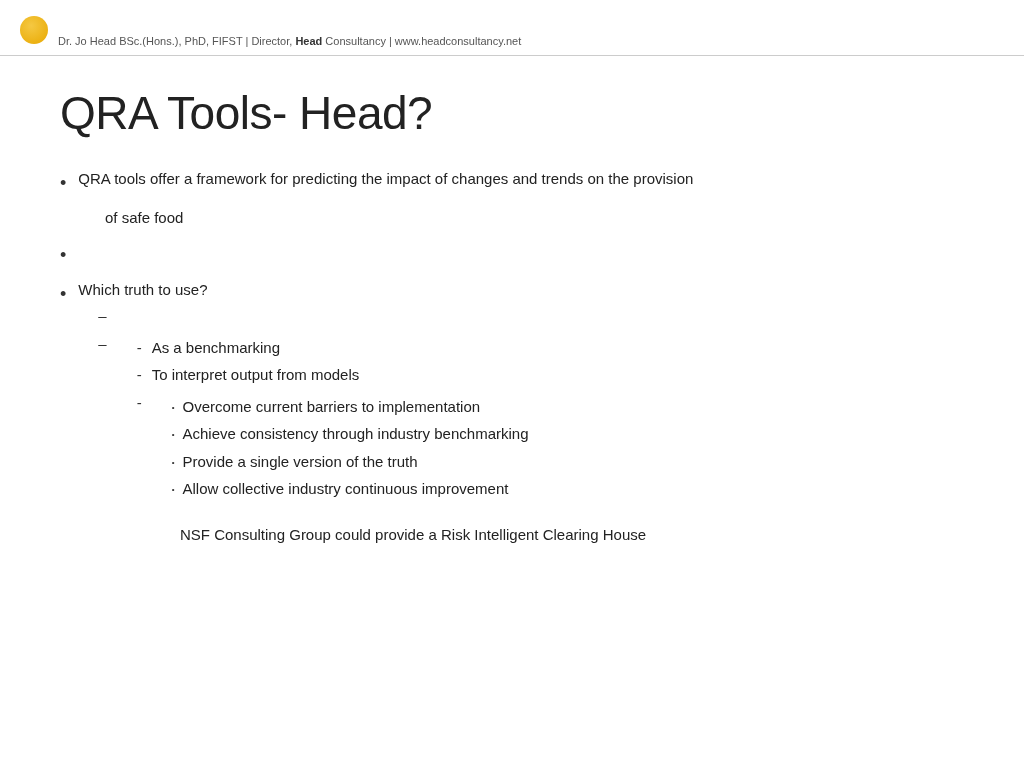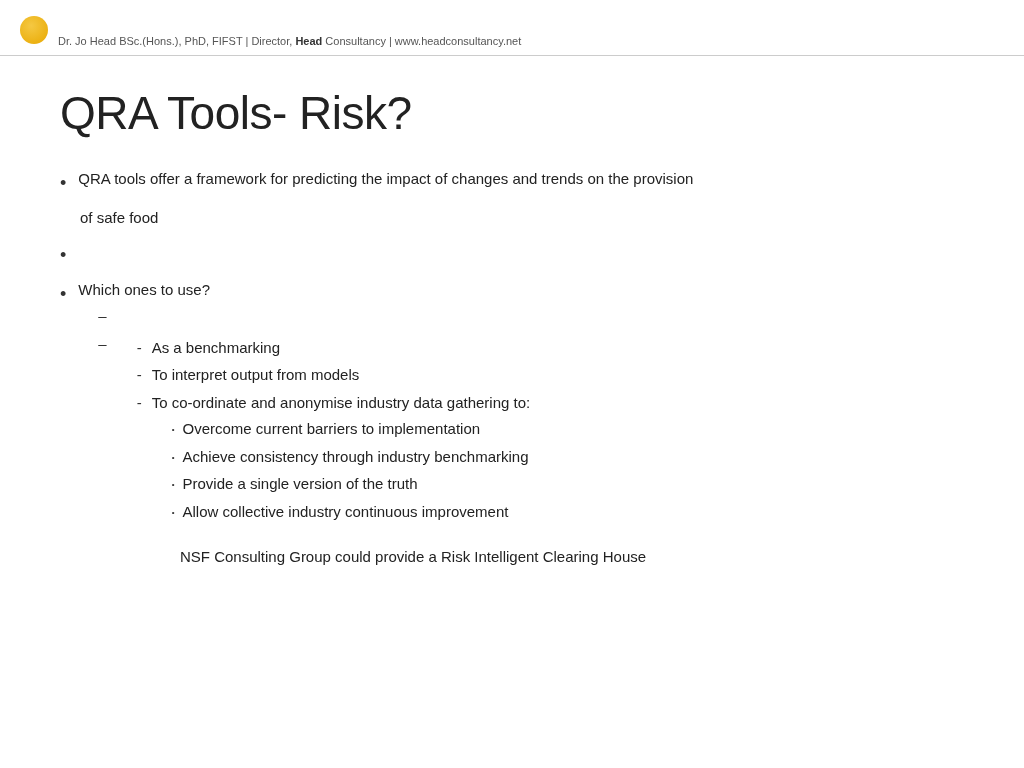--- a/index.html
+++ b/index.html
@@ -151,57 +151,57 @@
 
     .nsf-line {
       margin-top: 8px;
       margin-left: 120px;
       font-size: 15px;
       font-weight: normal;
       color: #222222;
     }
 
     .safe-food-continuation {
-      margin-left: 20px;
+      margin-left: 45px;
       margin-bottom: 10px;
       font-size: 15px;
       line-height: 1.5;
     }
   </style>
 </head>
 <body>
 
 <div class="header">
   <div class="header-logo"></div>
   <div class="header-text">
     Dr. Jo Head BSc.(Hons.), PhD, FIFST | Director, <strong>Head</strong> Consultancy | www.headconsultancy.net
   </div>
 </div>
 
 <div class="main-content">
-  <h1 class="page-title">QRA Tools- Risk?</h1>
+  <h1 class="page-title">QRA Tools- Head?</h1>
 
   <ul class="bullet-list">
 
     <li class="bullet-item">
       <span class="bullet-dot">•</span>
       <span class="bullet-text">
         <span>QRA tools offer a framework for predicting the impact of changes and trends on the provision</span>
       </span>
     </li>
     <div class="safe-food-continuation">of safe food</div>
 
     <li class="bullet-item">
       <span class="bullet-dot">•</span>
     </li>
 
     <li class="bullet-item">
       <span class="bullet-dot">•</span>
       <span class="bullet-text">
-        <span>Which ones to use?</span>
+        <span>Which truth to use?</span>
         <ul class="sub-list">
 
           <li class="sub-item">
             <span class="sub-dash">–</span>
           </li>
 
           <li class="sub-item">
             <span class="sub-dash">–</span>
             <span>
               <ul class="sub-sub-list">
@@ -212,21 +212,20 @@
                 </li>
 
                 <li class="sub-sub-item">
                   <span class="sub-sub-dash">-</span>
                   <span>To interpret output from models</span>
                 </li>
 
                 <li class="sub-sub-item">
                   <span class="sub-sub-dash">-</span>
                   <span>
-                    <span>To co-ordinate and anonymise industry data gathering to:</span>
                     <ul class="bullet-sub-list">
                       <li class="bullet-sub-item">
                         <span class="bullet-sub-dot">•</span>
                         <span>Overcome current barriers to implementation</span>
                       </li>
                       <li class="bullet-sub-item">
                         <span class="bullet-sub-dot">•</span>
                         <span>Achieve consistency through industry benchmarking</span>
                       </li>
                       <li class="bullet-sub-item">

